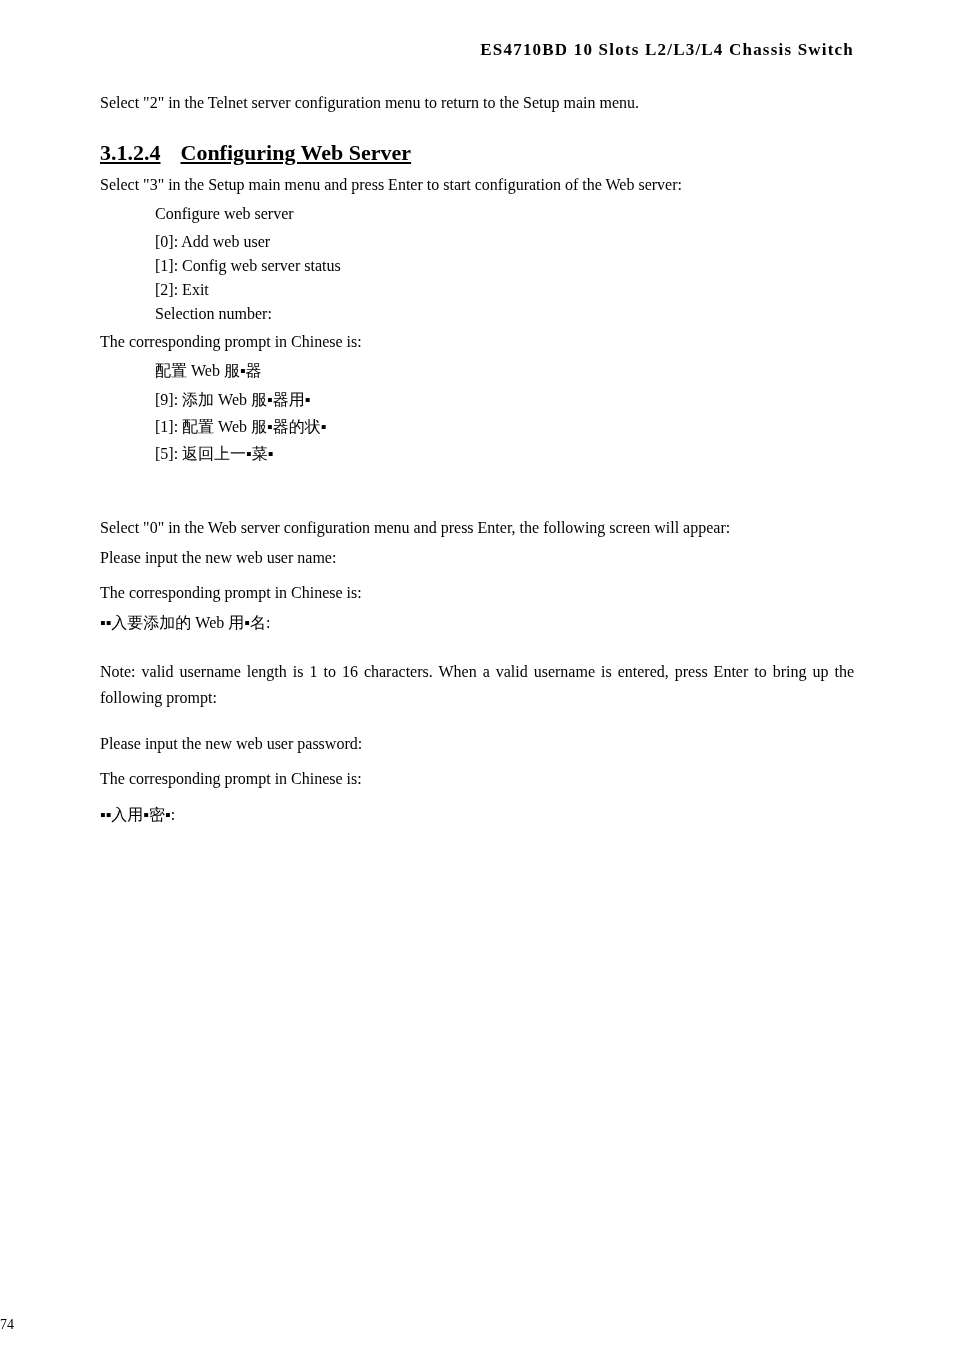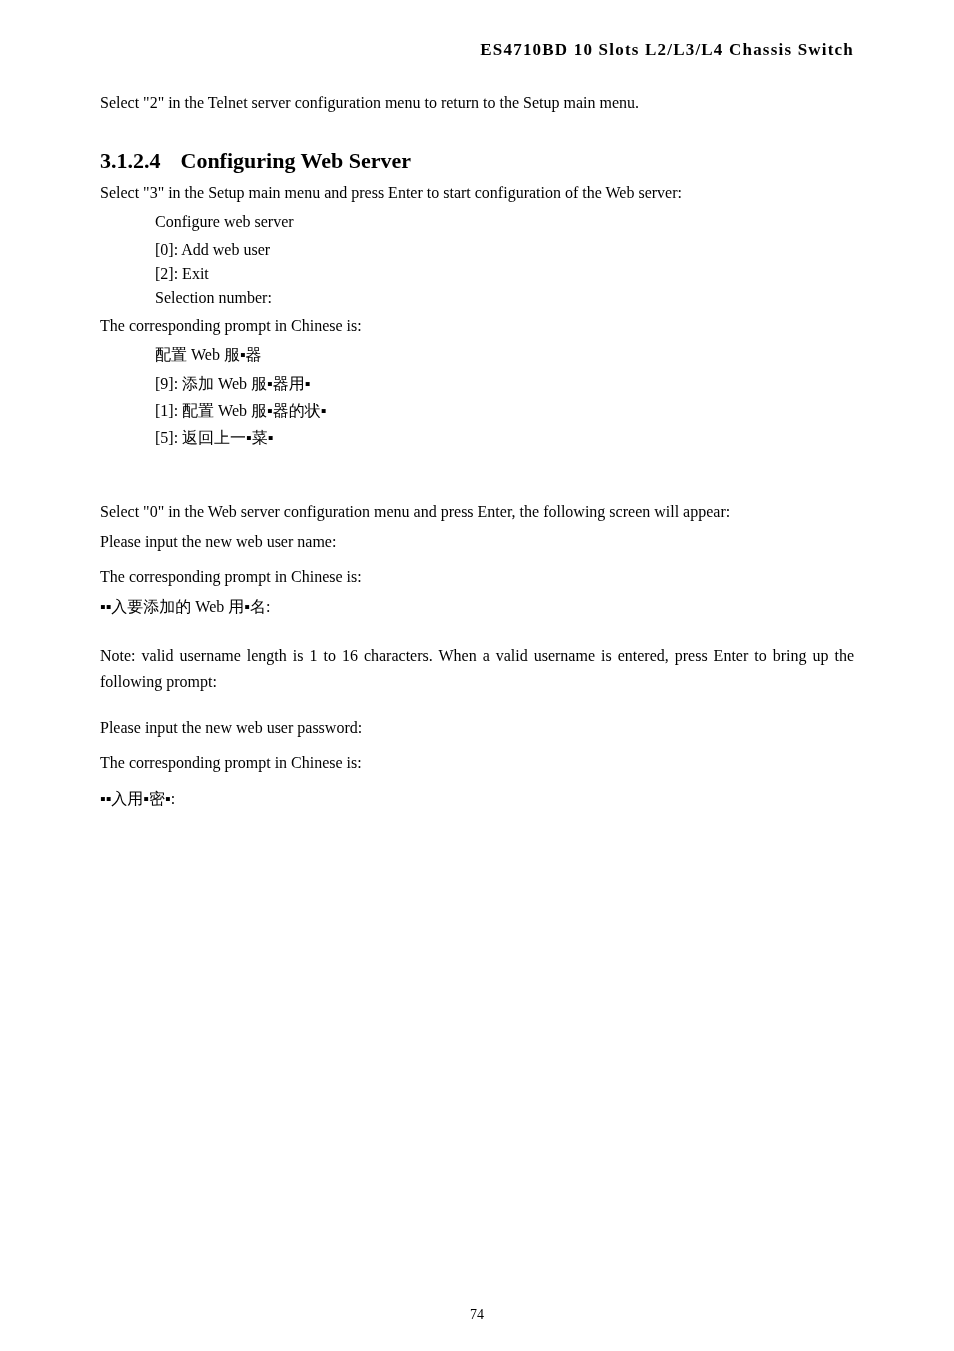--- a/index.html
+++ b/index.html
@@ -25,43 +25,43 @@
   }
   .body-text {
     font-size: 16px;
     line-height: 1.6;
     margin: 0 0 20px 0;
     text-align: justify;
   }
   .section-heading {
     font-size: 22px;
     font-weight: bold;
-    margin: 32px 0 6px 0;
+    margin: 24px 0 6px 0;
+    text-decoration: underline;
   }
   .section-heading .num {
     margin-right: 20px;
   }
   .indented {
     margin-left: 55px;
   }
   .menu-item {
     font-size: 16px;
     margin: 6px 0;
   }
   .tight {
     font-size: 16px;
     line-height: 1.6;
     margin: 4px 0;
   }
   .page-number {
     position: absolute;
-    bottom: 28px;
+    bottom: 18px;
     left: 0;
     right: 0;
-    text-align: center;
     font-size: 14px;
   }
 </style>
 </head>
 <body>
 
 <div class="page">
 
   <div class="header">ES4710BD 10 Slots L2/L3/L4 Chassis Switch</div>
 
@@ -70,20 +70,21 @@
 
   <h2 class="section-heading">
     <span class="num">3.1.2.4</span><span>Configuring Web Server</span>
   </h2>
 
   <p class="tight">Select "3" in the Setup main menu and press Enter to start configuration of the Web server:</p>
 
   <div class="indented">
     <div class="tight">Configure web server</div>
     <div class="menu-item">[0]: Add web user</div>
+    <div class="menu-item">[1]: Config web server status</div>
     <div class="menu-item">[2]: Exit</div>
     <div class="menu-item">Selection number:</div>
   </div>
 
   <p class="tight">The corresponding prompt in Chinese is:</p>
 
   <div class="indented">
     <div class="tight">配置 Web 服▪器</div>
     <div class="menu-item">[9]: 添加 Web 服▪器用▪</div>
     <div class="menu-item">[1]: 配置 Web 服▪器的状▪</div>

